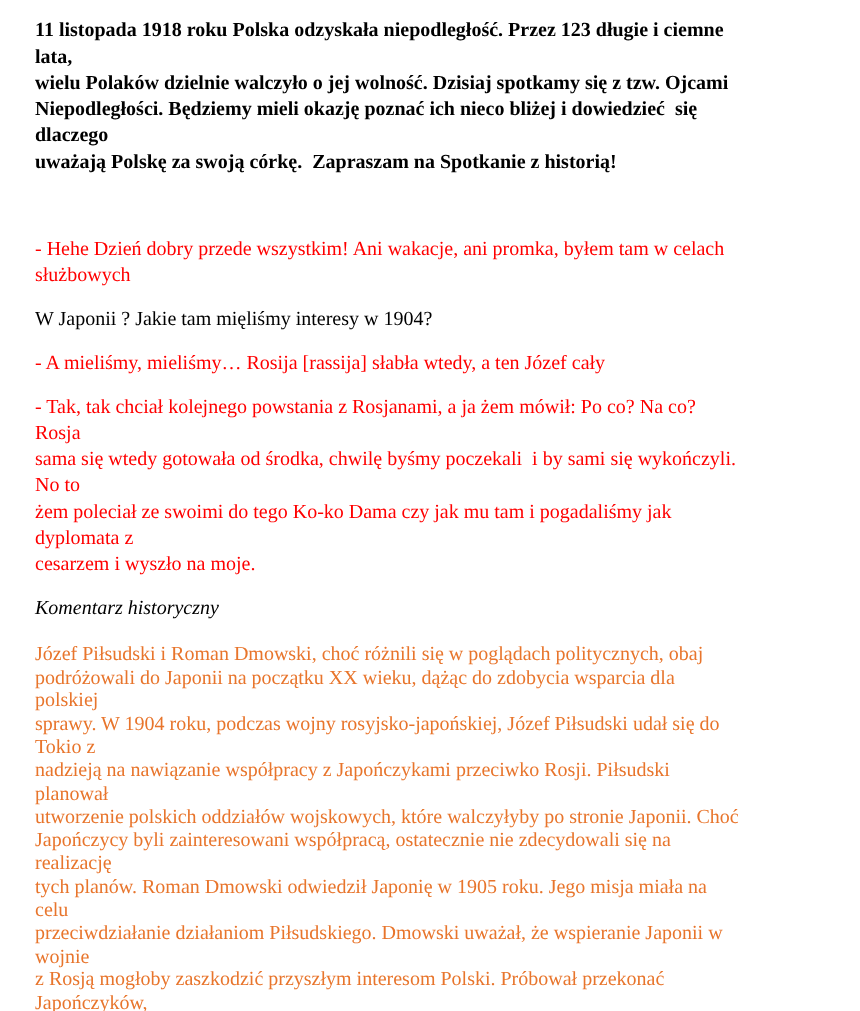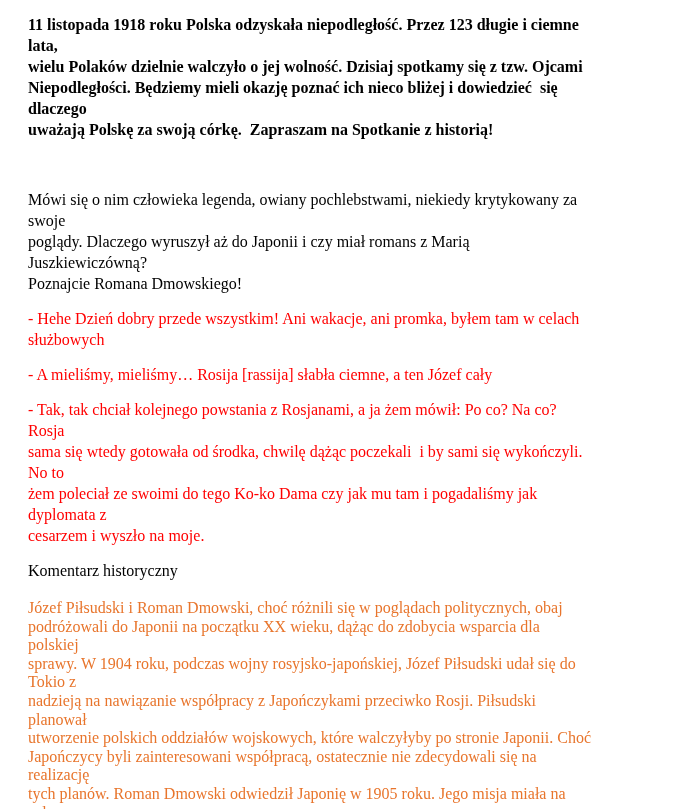--- a/index.html
+++ b/index.html
@@ -28,51 +28,50 @@
     white-space: pre-wrap; 
   }
   p.intro {
     font-weight: bold;
     margin-bottom: 49px; 
   }
   p.dialogue-red {
     color: var(--dialogue-red, #ff0000);
   }
   p.commentary-heading {
+    font-style: italic;
     margin-bottom: 18px;
   }
   p.commentary-body {
     color: var(--commentary-orange, #e8752c);
     line-height: 18.6px;
     margin-bottom: 0;
   }
 </style>
 </head>
 <body style="background: rgb(255, 255, 255);">
 
 <article class="page" style="color: rgb(0, 0, 0);">
   <p class="intro">11 listopada 1918 roku Polska odzyskała niepodległość. Przez 123 długie i ciemne lata,
 wielu Polaków dzielnie walczyło o jej wolność. Dzisiaj spotkamy się z tzw. Ojcami
 Niepodległości. Będziemy mieli okazję poznać ich nieco bliżej i dowiedzieć  się dlaczego
 uważają Polskę za swoją córkę.  Zapraszam na Spotkanie z historią!</p>
 
-  <p class="narration">Mówi się o nim człowieka legenda, owiany pochlebstwami, niekiedy krytykowany za swoje
-poglądy. Dlaczego wyruszył aż do Japonii i czy miał romans z Marią Juszkiewiczówną?
-Poznajcie Romana Dmowskiego!</p>
 
 
   <p class="dialogue-red">- Hehe Dzień dobry przede wszystkim! Ani wakacje, ani promka, byłem tam w celach
 służbowych</p>
 
+  <p class="question">W Japonii ? Jakie tam mięliśmy interesy w 1904?</p>
 
-  <p class="dialogue-red">- A mieliśmy, mieliśmy… Rosija [rassija] słabła ciemne, a ten Józef cały</p>
+  <p class="dialogue-red">- A mieliśmy, mieliśmy… Rosija [rassija] słabła wtedy, a ten Józef cały</p>
 
 
   <p class="dialogue-red">- Tak, tak chciał kolejnego powstania z Rosjanami, a ja żem mówił: Po co? Na co? Rosja
-sama się wtedy gotowała od środka, chwilę dążąc poczekali  i by sami się wykończyli. No to
+sama się wtedy gotowała od środka, chwilę byśmy poczekali  i by sami się wykończyli. No to
 żem poleciał ze swoimi do tego Ko-ko Dama czy jak mu tam i pogadaliśmy jak dyplomata z
 cesarzem i wyszło na moje.</p>
 
   <p class="commentary-heading">Komentarz historyczny</p>
 
   <p class="commentary-body">Józef Piłsudski i Roman Dmowski, choć różnili się w poglądach politycznych, obaj
 podróżowali do Japonii na początku XX wieku, dążąc do zdobycia wsparcia dla polskiej
 sprawy. W 1904 roku, podczas wojny rosyjsko-japońskiej, Józef Piłsudski udał się do Tokio z
 nadzieją na nawiązanie współpracy z Japończykami przeciwko Rosji. Piłsudski planował
 utworzenie polskich oddziałów wojskowych, które walczyłyby po stronie Japonii. Choć

